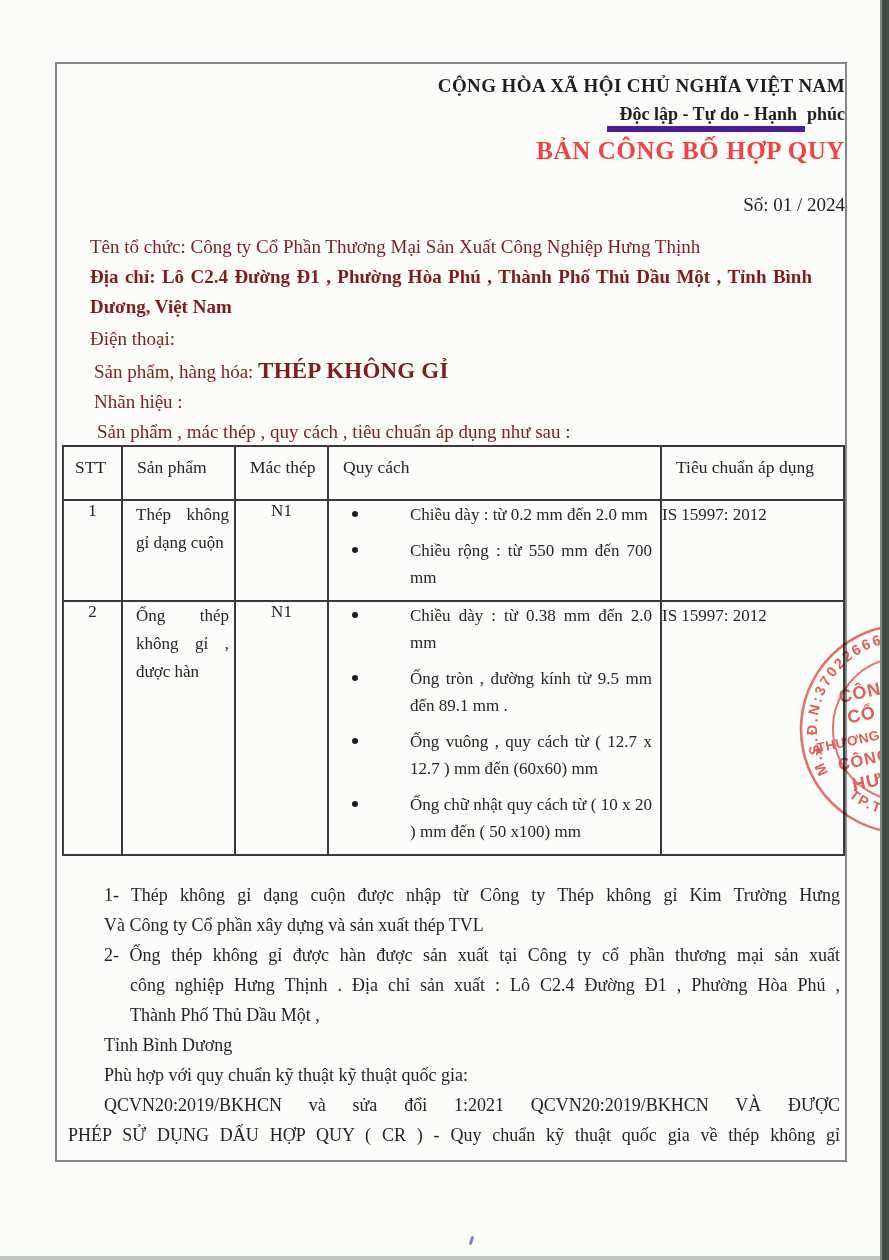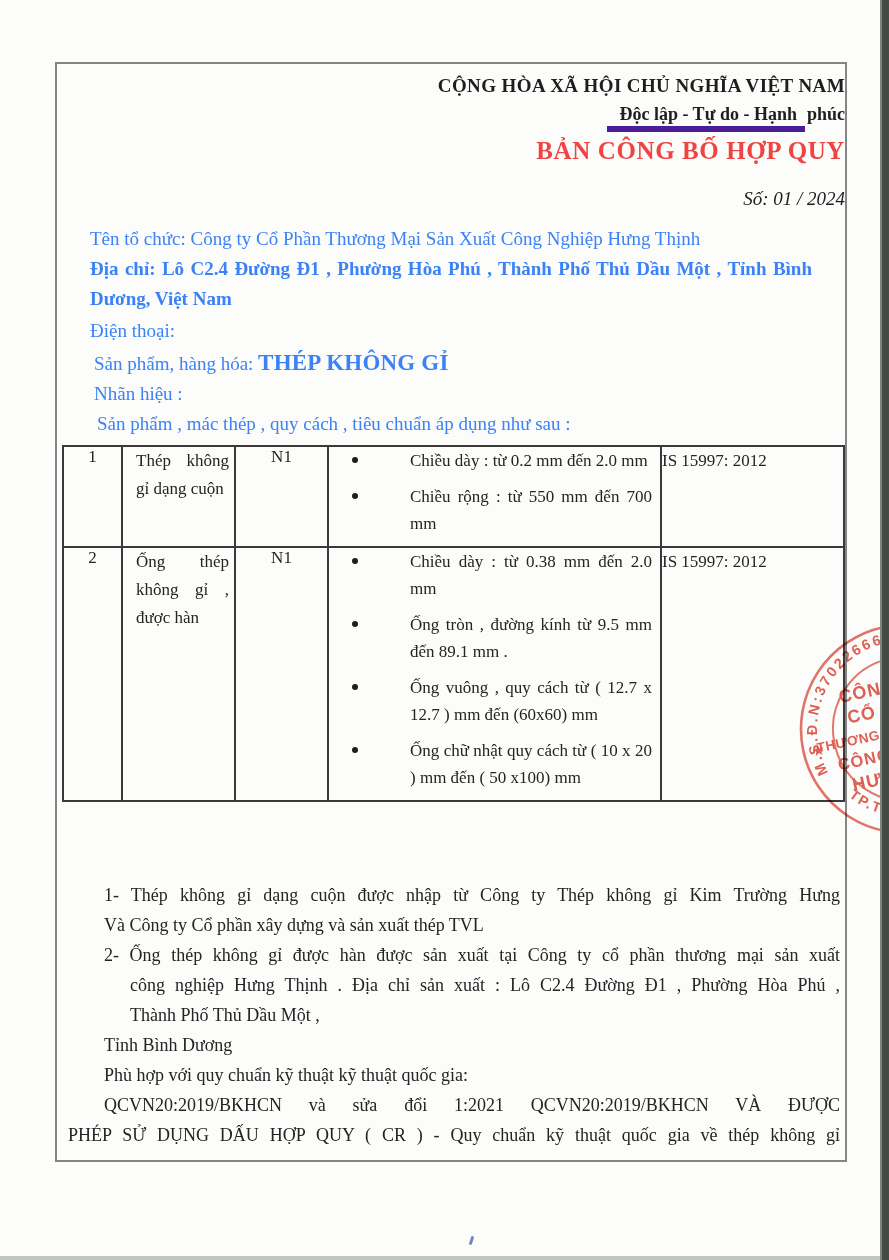--- a/index.html
+++ b/index.html
@@ -12,23 +12,23 @@
   .frame{
     position:absolute;left:55px;top:62px;width:788px;height:1096px;
     border:2px solid #858585;background:transparent;
   }
   .centered{position:absolute;left:0;width:100%;text-align:right;}
   .nat-header{top:8px;font-size:19px;font-weight:bold;letter-spacing:.4px;line-height:28px;color:#1e1e1e;}
   .motto{top:36px;font-size:18px;font-weight:bold;line-height:28px;color:#1e1e1e;}
   .motto-u{border-bottom:6px solid #4c1d95;padding:0 8px 2px 12px;}
   .motto-tail{margin-left:2px;}
   .doc-title{top:70px;font-size:25px;font-weight:bold;letter-spacing:.6px;line-height:34px;color:#ef4444;}
-  .doc-number{top:121px;font-size:19px;line-height:28px;color:#1e1e1e;font-style:italic;}
-
-  .info-line{position:absolute;left:33px;font-size:19px;line-height:30px;color:#3b82f6;}
+  .doc-number{top:127px;font-size:19px;line-height:28px;color:#1e1e1e;}
+
+  .info-line{position:absolute;left:33px;font-size:19px;line-height:30px;color:#7f1d1d;margin-top:8px;}
   .org{top:160px;width:740px;}
   .addr{top:190px;width:722px;text-align:justify;font-weight:bold;}
   .phone{top:252px;}
   .product{top:284px;left:37px;}
   .product b{font-size:23px;letter-spacing:.2px;}
   .brand{top:315px;left:37px;}
   .intro{top:345px;left:40px;}
 
   table.spec{
     position:absolute;left:5px;top:381px;width:781px;
@@ -106,20 +106,27 @@
 
     <table class="spec">
       <colgroup>
           <col class="c1">
           <col class="c2">
           <col class="c3">
           <col class="c4">
           <col class="c5">
         </colgroup>
       <tbody>
+          <tr>
+        <th class="ctr">STT</th>
+        <th>Sản phẩm</th>
+        <th>Mác thép</th>
+        <th>Quy cách</th>
+        <th>Tiêu chuẩn áp dụng</th>
+      </tr>
       <tr class="r1">
         <td class="stt">1</td>
         <td class="sp">
           <div class="sp-line jl">Thép không</div>
           <div class="sp-line">gỉ dạng cuộn</div>
         </td>
         <td class="grade">N1</td>
         <td class="qc">
           <div class="qc-item">
             <span class="qc-dot"></span>

